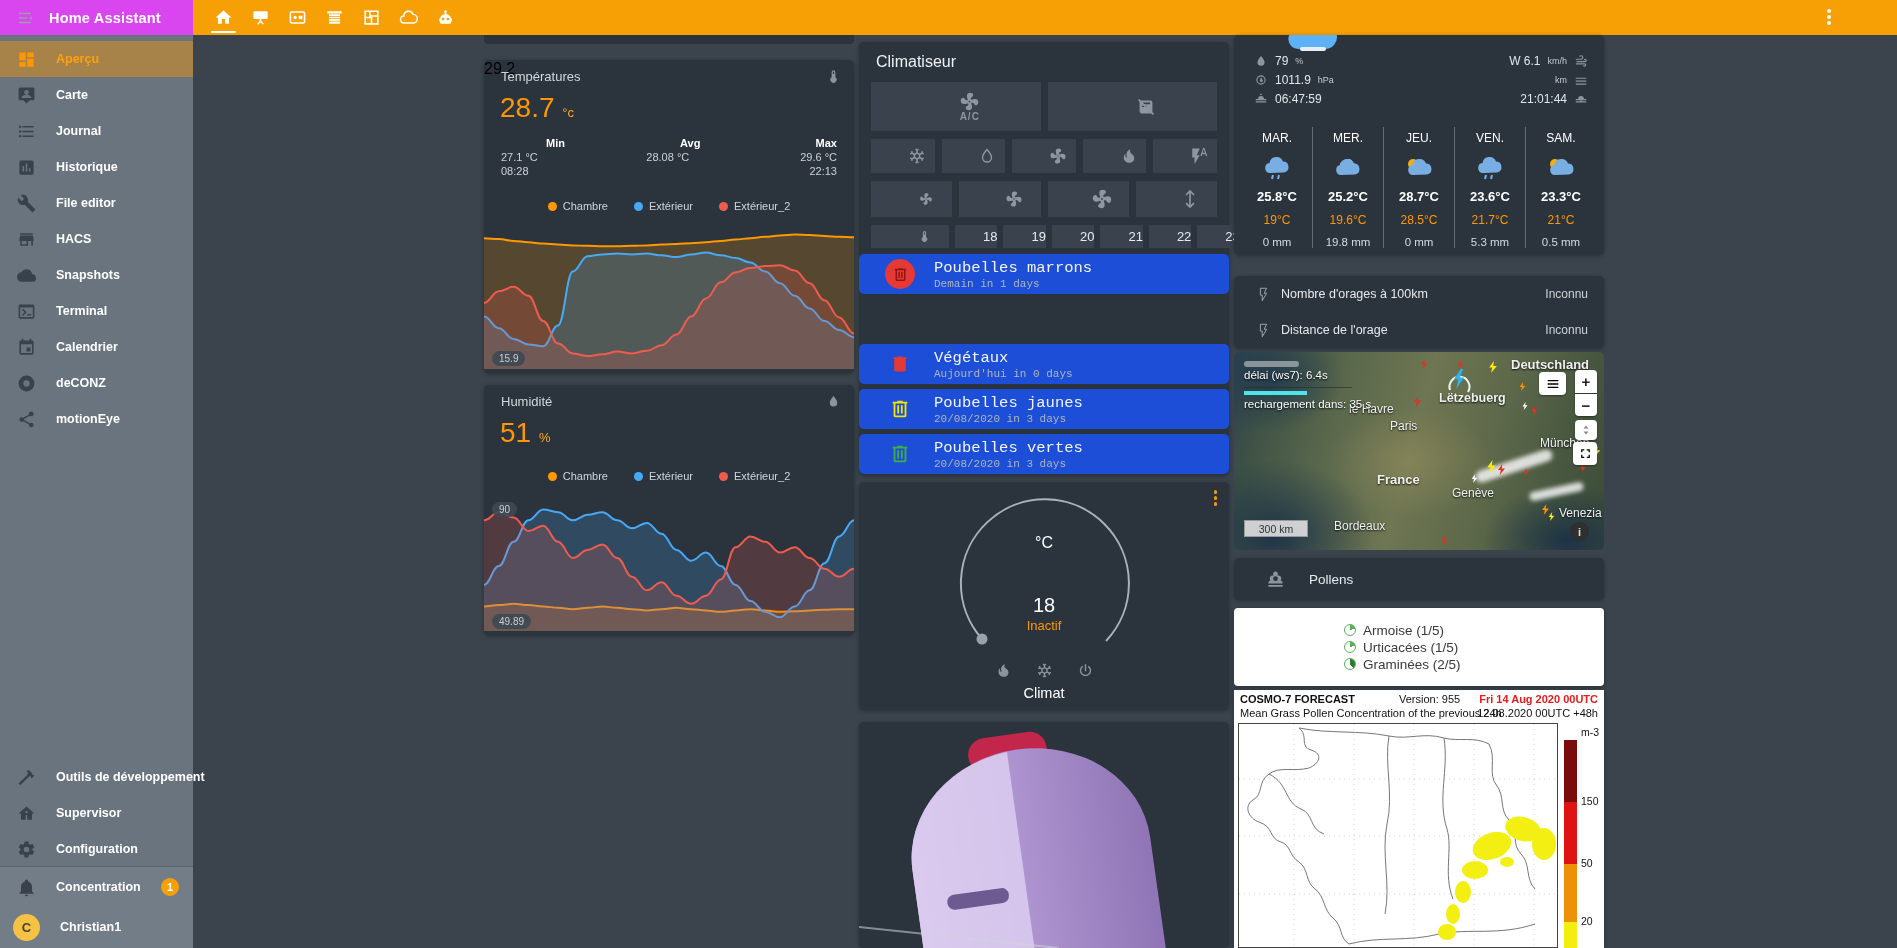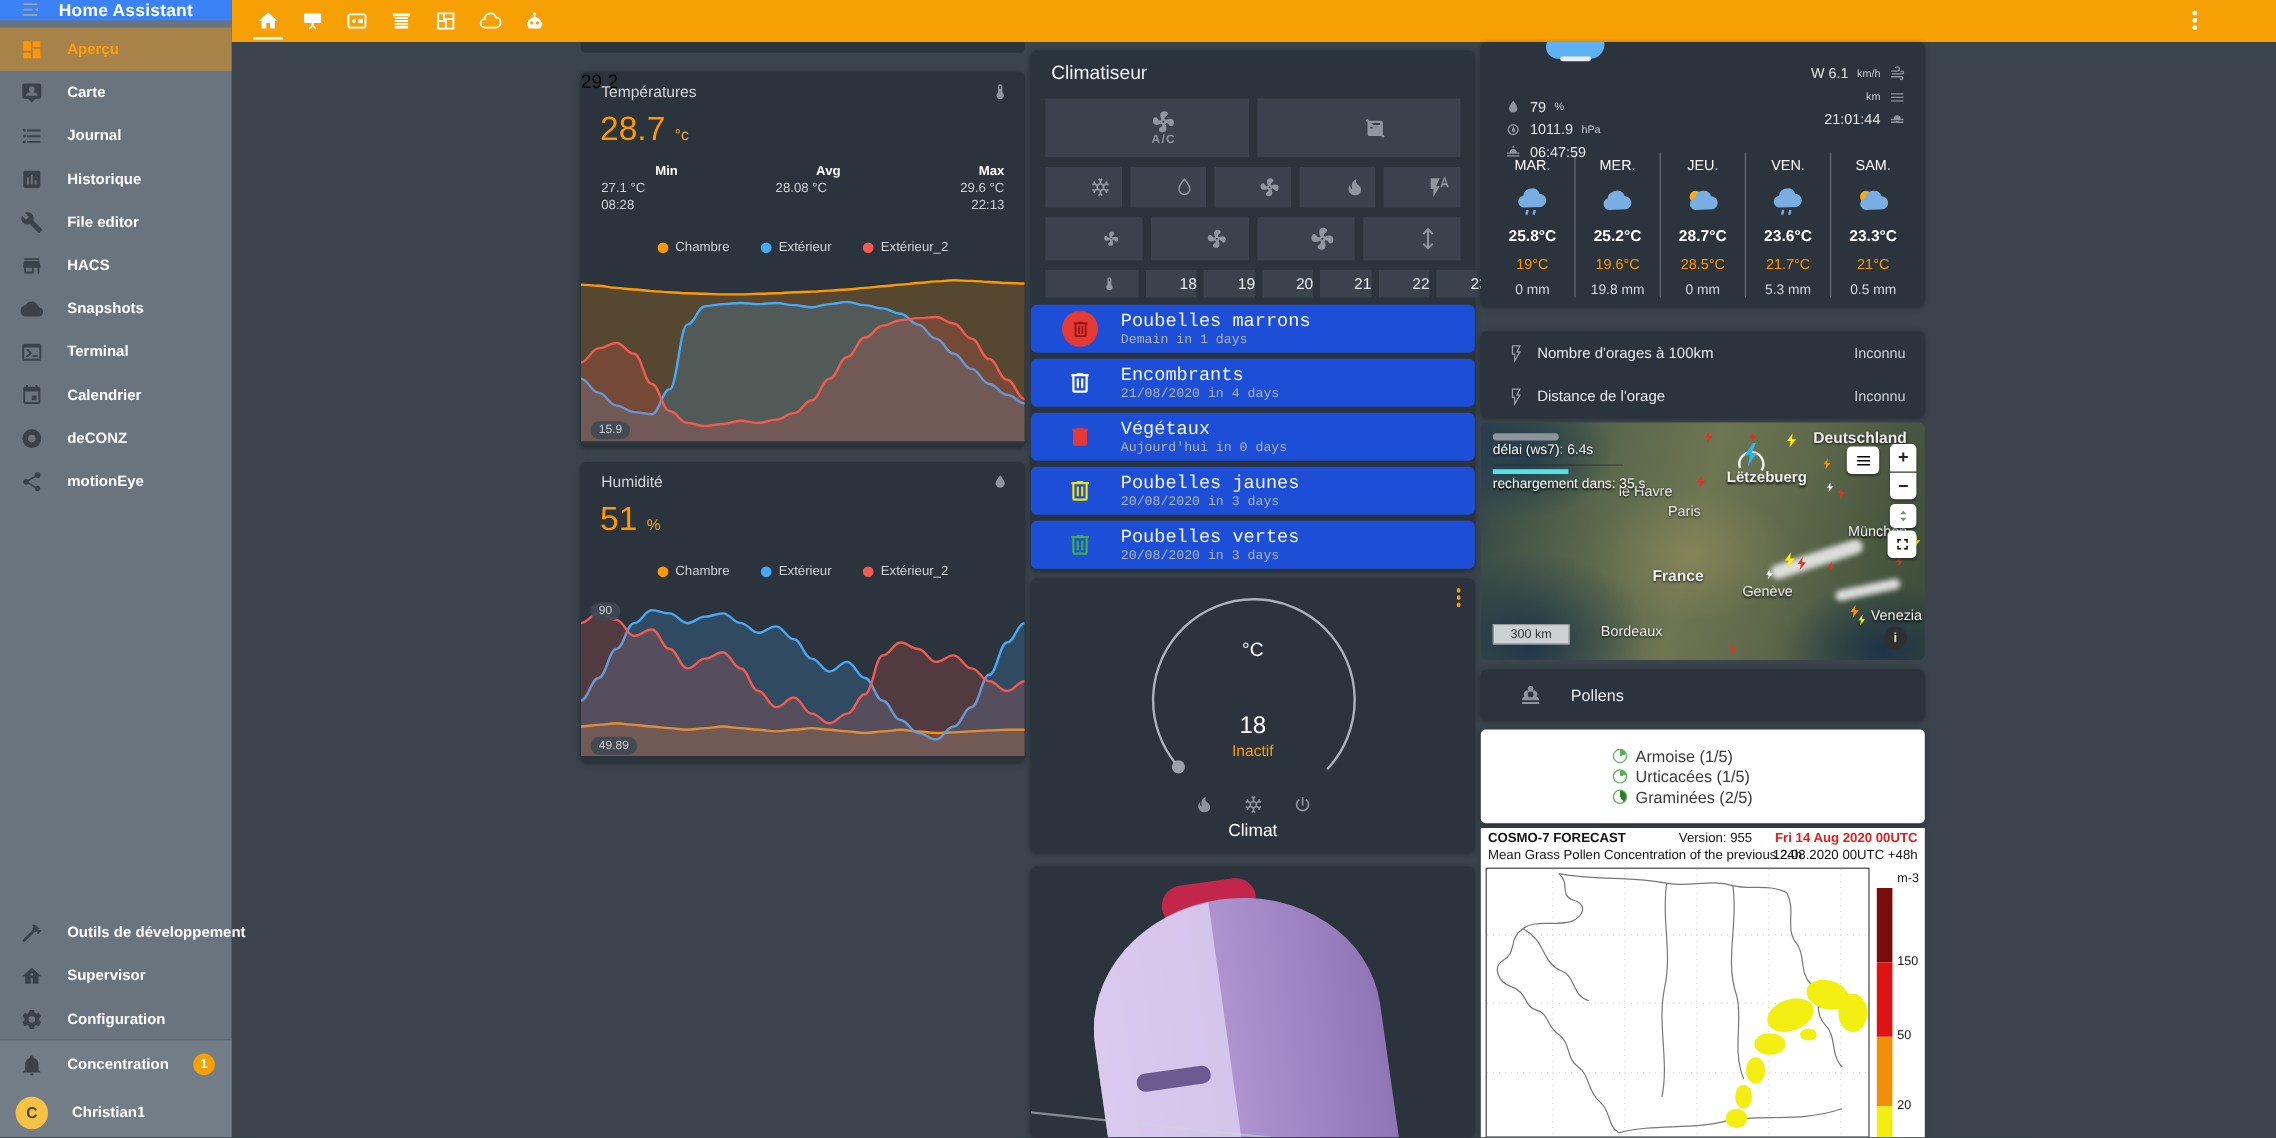--- a/index.html
+++ b/index.html
@@ -11,21 +11,21 @@
     display:flex;align-items:center;padding-left:12px;box-sizing:border-box;}
   .tab{width:37px;height:35px;display:flex;align-items:center;justify-content:center;position:relative;cursor:pointer;}
   .tab svg{width:19px;height:19px;fill:#fff;}
   .tab.active::after{content:"";position:absolute;left:6px;right:6px;bottom:2px;height:2px;background:#fff;border-radius:1px;}
   .topbar-dots{position:absolute;right:58px;top:7px;width:20px;height:20px;display:flex;flex-direction:column;
     align-items:center;justify-content:center;gap:2px;cursor:pointer;}
   .topbar-dots i{width:4px;height:4px;border-radius:50%;background:#fff;}
 
   
   .sidebar{position:absolute;left:0;top:0;width:193px;height:948px;background:#6a747e;z-index:5;}
-  .sidebar-header{height:17px;background:#3b82f6;display:flex;align-items:flex-end;gap:15px;padding-left:16px;}
+  .sidebar-header{height:35px;background:#d946ef;display:flex;align-items:center;gap:15px;padding-left:16px;}
   .sidebar-header svg{width:18px;height:18px;fill:#98a1a9;cursor:pointer;}
   .sidebar-title{color:#fff;font-size:14.5px;font-weight:bold;letter-spacing:.2px;}
   .side-items{padding-top:6px;}
   .side-item{display:flex;align-items:center;height:36px;padding-left:17px;gap:20px;cursor:pointer;white-space:nowrap;}
   .side-item svg{width:19px;height:19px;fill:#39424b;flex:none;}
   .side-item .lbl{font-size:12.5px;font-weight:bold;color:#fff;}
   .side-item.sel{background:rgba(255,152,0,.42);}
   .side-item.sel svg{fill:#ff9800;}
   .side-item.sel .lbl{color:#ffa00a;}
   .side-footer{position:absolute;left:0;bottom:81px;width:193px;}
@@ -71,21 +71,21 @@
   .trash-s{position:absolute;left:75px;top:24px;font-size:11px;color:#aeb6bd;}
 
   
   .tstat-dots{position:absolute;right:12px;top:8px;display:flex;flex-direction:column;gap:2.5px;cursor:pointer;}
   .tstat-dots i{width:3.5px;height:3.5px;border-radius:50%;background:#ff9800;}
   .dial-text{position:absolute;text-align:center;color:#fff;}
   .mode-icons{position:absolute;left:0;right:0;display:flex;justify-content:center;gap:24px;}
   .mode-icons svg{width:17px;height:17px;fill:#8a939b;cursor:pointer;}
 
   
-  .wx-rows-l{position:absolute;left:20px;top:16px;margin-top:28px;}
+  .wx-rows-l{position:absolute;left:20px;top:16px;}
   .wx-rows-r{position:absolute;right:16px;top:16px;}
   .wx-row{display:flex;align-items:center;gap:7px;height:19px;font-size:12px;color:#e3e6e8;}
   .wx-row .u{font-size:9px;color:#c4cacd;}
   .wx-row svg{width:14px;height:14px;fill:#8c959d;}
   .wx-row.r{justify-content:flex-end;}
   .forecast{position:absolute;left:8px;right:8px;top:92px;display:flex;}
   .fc-col{flex:1;text-align:center;padding:4px 0 0 0;}
   .fc-col + .fc-col{border-left:1px solid rgba(255,255,255,.28);}
   .fc-day{font-size:12px;color:#fff;}
   .fc-icon{height:34px;margin-top:6px;display:flex;align-items:center;justify-content:center;}
@@ -477,29 +477,20 @@
     <div class="trash-row" style="top:212px;">
       <span class="trash-ic">
           <span class="trash-circle" style="background-color: rgb(229, 57, 53);">
         <svg viewBox="0 0 24 24" width="17" height="17">
               <path d="M9,3V4H4V6H5V19A2,2 0 0,0 7,21H17A2,2 0 0,0 19,19V6H20V4H15V3H9M7,6H17V19H7V6M9,8V17H11V8H9M13,8V17H15V8H13Z" fill="#8f1210"></path>
             </svg>
       </span>
         </span>
       <span class="trash-t">Poubelles marrons</span>
       <span class="trash-s">Demain in 1 days</span>
-    </div>
-    <div class="trash-row" style="top:257px;">
-      <span class="trash-ic">
-          <svg viewBox="0 0 24 24" width="22" height="22">
-            <path d="M9,3V4H4V6H5V19A2,2 0 0,0 7,21H17A2,2 0 0,0 19,19V6H20V4H15V3H9M7,6H17V19H7V6M9,8V17H11V8H9M13,8V17H15V8H13Z" fill="#ffffff"></path>
-          </svg>
-        </span>
-      <span class="trash-t">Encombrants</span>
-      <span class="trash-s">21/08/2020 in 4 days</span>
     </div>
     <div class="trash-row" style="top:302px;">
       <span class="trash-ic">
           <svg viewBox="0 0 24 24" width="20" height="20">
             <path d="M9,3V4H4V6H5V19A2,2 0 0,0 7,21H17A2,2 0 0,0 19,19V6H20V4H15V3H9M9,8V17H11V8H9M13,8V17H15V8H13Z" fill="#e53935"></path>
           </svg>
         </span>
       <span class="trash-t">Végétaux</span>
       <span class="trash-s">Aujourd'hui in 0 days</span>
     </div>

